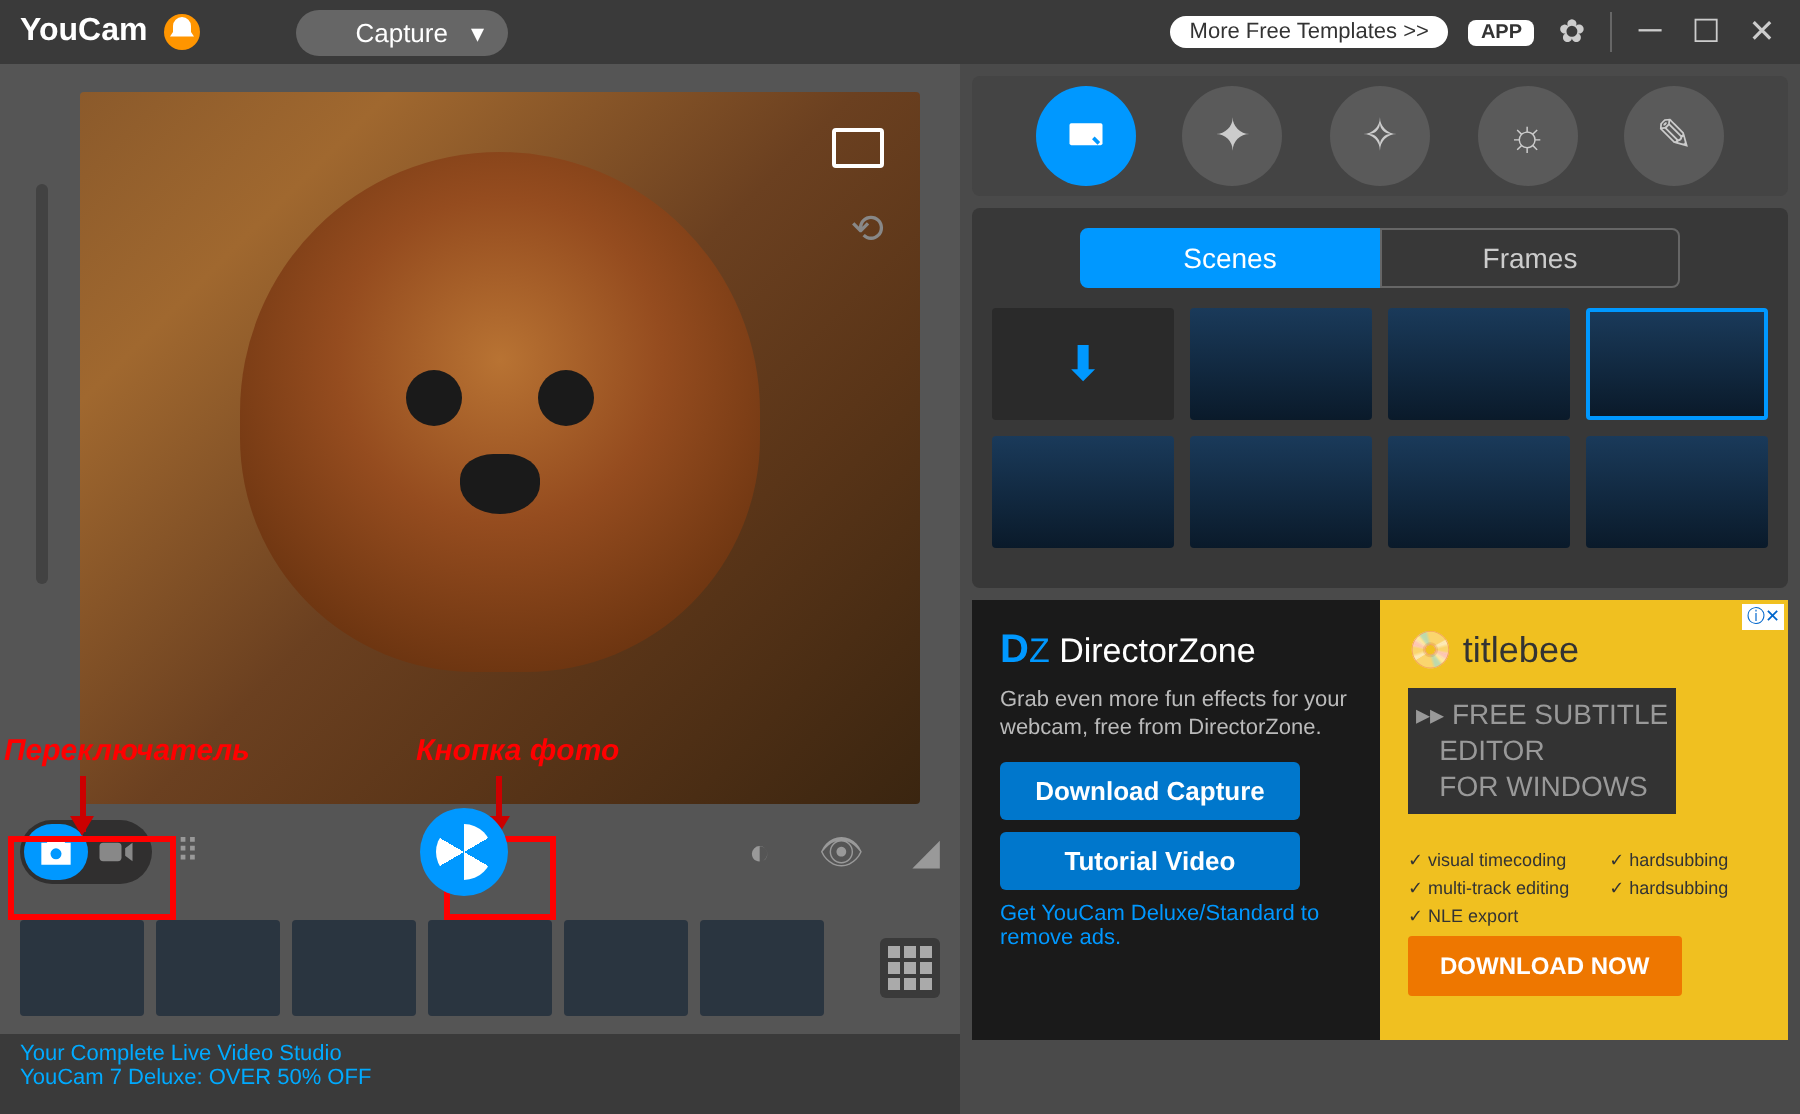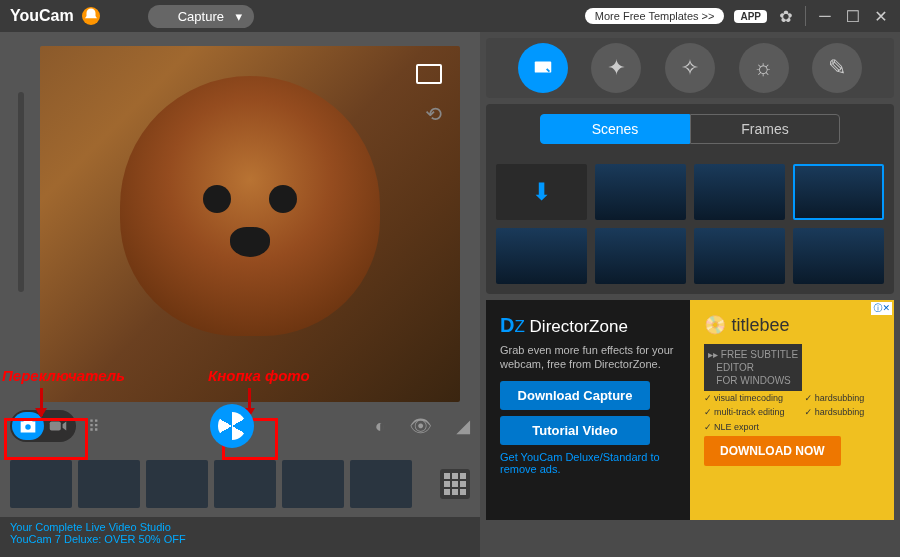--- a/index.html
+++ b/index.html
@@ -47,38 +47,38 @@
 .ctl-icon~.ctl-icon{margin-left:12px}
 .thumbs{height:66px;background:#555;display:flex;align-items:center;padding:0 10px;gap:6px}
 .thumb{width:62px;height:48px;background:#2a3540;border-radius:2px}
 .grid-icon{width:30px;height:30px;background:#3a3a3a;margin-left:auto;display:grid;grid-template-columns:repeat(3,1fr);gap:2px;padding:4px;border-radius:3px}
 .grid-icon span{background:#aaa}
 .promo{height:40px;background:#3a3a3a;padding:4px 10px;font-size:11px;color:#00aaff}
 .effect-tabs{height:60px;background:#444;display:flex;align-items:center;justify-content:space-around;padding:0 20px;border-radius:4px;margin:6px}
 .et{width:50px;height:50px;background:#5a5a5a;border-radius:50%;display:flex;align-items:center;justify-content:center;color:#ccc;font-size:22px}
 .et.active{background:#0098ff;color:#fff}
 .panel{background:#383838;margin:0 6px;border-radius:4px;padding:10px;height:190px}
-.sub-tabs{display:flex;margin-bottom:20px;justify-content:center}
+.sub-tabs{display:flex;margin-bottom:10px;justify-content:center}
 .sub-tab{flex:0 0 150px;text-align:center;padding:6px;font-size:14px;color:#ccc;border:1px solid #666}
 .sub-tab.active{background:#0098ff;color:#fff;border-color:#0098ff}
 .sub-tab:first-child{border-radius:4px 0 0 4px}
 .sub-tab:last-child{border-radius:0 4px 4px 0}
 .scene-grid{display:grid;grid-template-columns:repeat(4,1fr);gap:8px}
 .scene{height:56px;background:linear-gradient(180deg,#1a3a5a,#0a1a2a);border-radius:2px;display:flex;align-items:center;justify-content:center;color:#0098ff}
 .scene.sel{border:2px solid #0098ff}
 .scene.dl{background:#2a2a2a;font-size:24px}
 .ad-row{display:flex;margin:6px;height:220px;gap:0}
 .dz{flex:1;background:#1a1a1a;padding:14px;color:#bbb;font-size:11px;position:relative}
 .dz-logo{font-size:17px;color:#fff;margin-bottom:6px}
 .dz-logo .d{color:#0098ff;font-weight:bold;font-size:20px}
 .dz-btn{display:block;background:#0077cc;color:#fff;text-align:center;padding:7px;margin:6px 0;border-radius:3px;font-size:13px;font-weight:bold;width:150px}
 .dz-link{color:#0098ff;font-size:11px}
 .tb{flex:1;background:#f0c020;padding:14px;color:#333;font-size:10px;position:relative}
 .tb-logo{font-size:18px;color:#333;margin-bottom:8px}
-.tb-sub{background:#333;color:#999;padding:4px;font-size:10px;display:inline-block;margin-bottom:0;line-height:1.3}
+.tb-sub{background:#333;color:#999;padding:4px;font-size:14px;display:inline-block;margin-bottom:16px;line-height:1.3}
 .tb-feat{font-size:9px;color:#333;line-height:1.6}
 .tb-feat span::before{content:"✓ ";color:#333}
 .tb-btn{background:#ee7700;color:#fff;padding:8px 16px;font-size:12px;font-weight:bold;display:inline-block;margin-top:2px;border-radius:2px}
 .ad-x{position:absolute;right:2px;top:2px;font-size:9px;color:#06c;background:#fff;padding:0 2px}
 svg{width:22px;height:22px}
 </style>
 </head>
 <body>
 
 <div class="titlebar">

